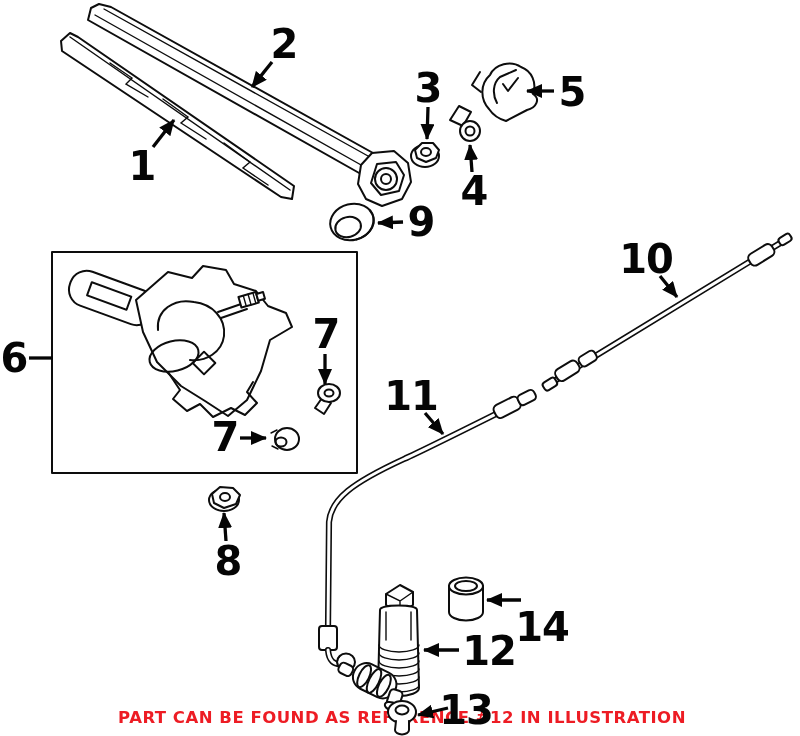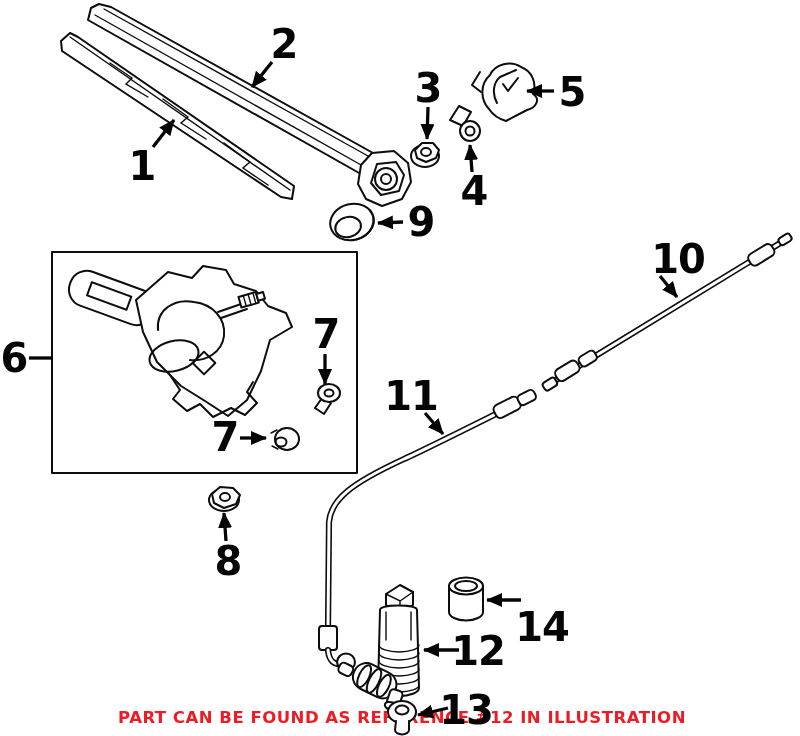--- a/index.html
+++ b/index.html
@@ -206,19 +206,19 @@
       <div class="part-num" style="left: 142px; top: 166px;">1</div>
       <div class="part-num" style="left: 284px; top: 44px;">2</div>
       <div class="part-num" style="left: 428px; top: 88px;">3</div>
       <div class="part-num" style="left: 474px; top: 191px;">4</div>
       <div class="part-num" style="left: 572px; top: 92px;">5</div>
       <div class="part-num" style="left: 14px; top: 358px;">6</div>
       <div class="part-num" style="left: 326px; top: 334px;">7</div>
       <div class="part-num" style="left: 225px; top: 437px;">7</div>
       <div class="part-num" style="left: 228px; top: 561px;">8</div>
       <div class="part-num" style="left: 421px; top: 222px;">9</div>
-      <div class="part-num" style="left: 646px; top: 259px; margin-left: 32px;">10</div>
+      <div class="part-num" style="left: 646px; top: 259px;">10</div>
       <div class="part-num" style="left: 411px; top: 396px; text-align: center;">11</div>
-      <div class="part-num" style="left: 478px; top: 651px;">12</div>
+      <div class="part-num" style="left: 489px; top: 651px;">12</div>
       <div class="part-num" style="left: 466px; top: 710px;">13</div>
       <div class="part-num" style="left: 542px; top: 627px;">14</div>
     </div>
 </div>
 
 </body></html>

